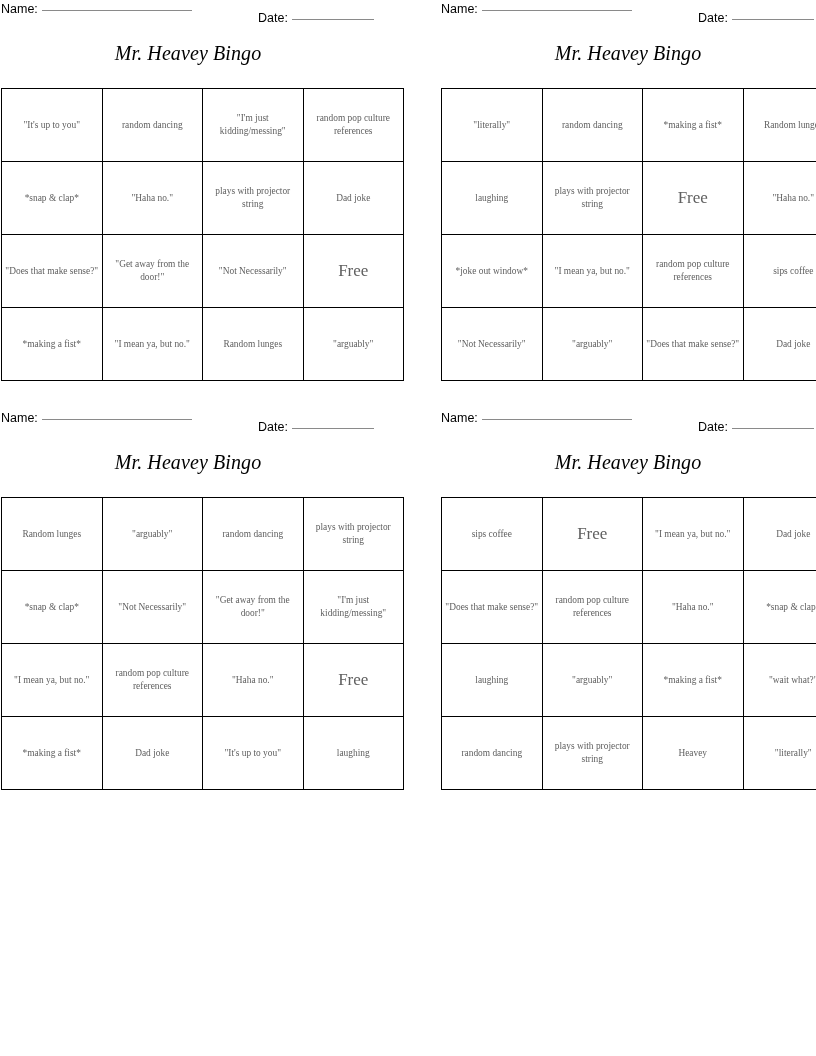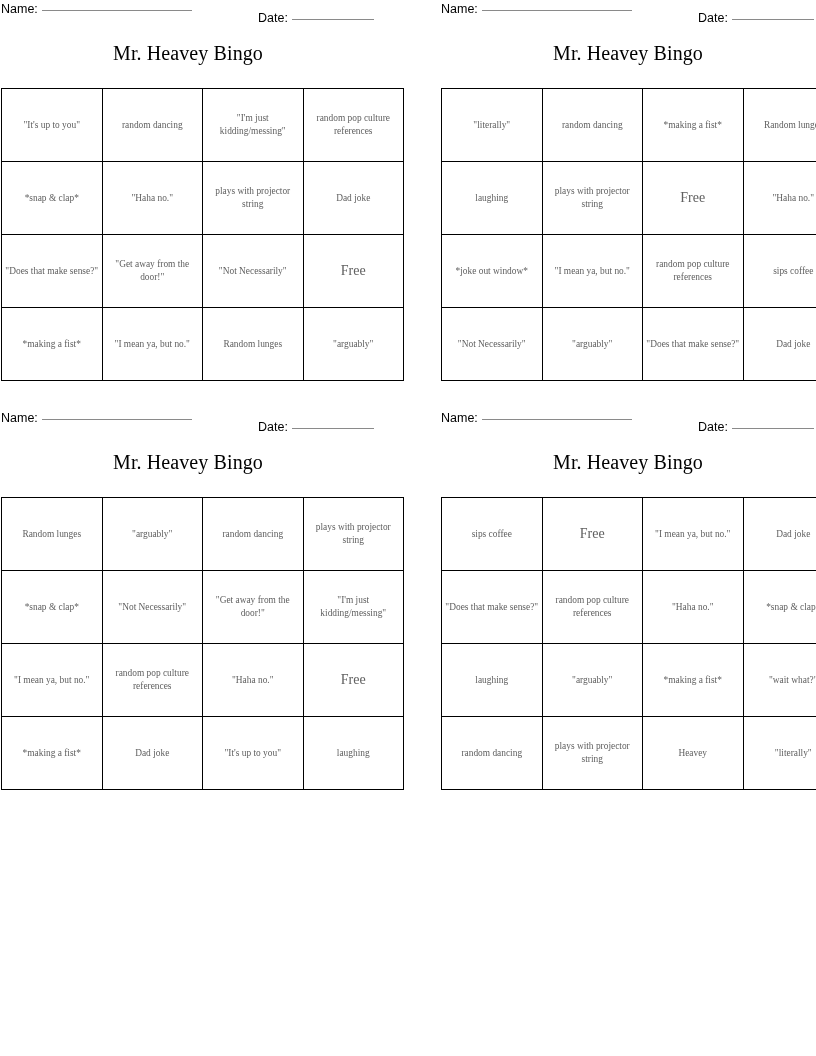--- a/index.html
+++ b/index.html
@@ -68,20 +68,21 @@
     position: absolute;
     top: 42px;
     left: 0;
     width: 376px;
     text-align: center;
     font-family: "Liberation Serif", serif;
     font-size: 20px;
     font-weight: normal;
     color: #000000;
     letter-spacing: 0.1px;
+    font-style: italic;
   }
 
   
   .bingo-grid {
     position: absolute;
     top: 88px;
     left: 1px;
     width: 374px;
     border-collapse: collapse;
     table-layout: fixed;
@@ -94,21 +95,21 @@
     vertical-align: middle;
     font-family: "Liberation Serif", serif;
     font-size: 9.4px;
     line-height: 1.38;
     color: #606060;
     padding: 2px 3px;
     word-wrap: break-word;
     overflow-wrap: break-word;
   }
   .bingo-grid td.free-cell {
-    font-size: 14px;
+    font-size: 17px;
     line-height: 1.2;
   }
 </style>
 </head>
 <body>
 
 <div class="page">
 
   <div class="card card-c0 card-r0">
     <div class="namedate">

